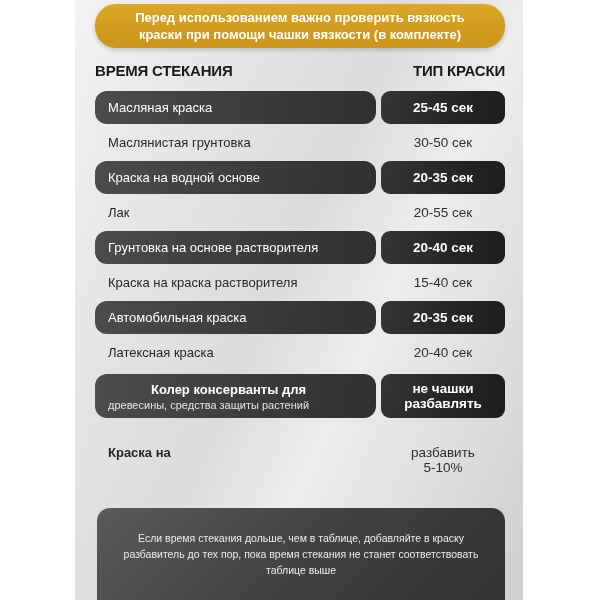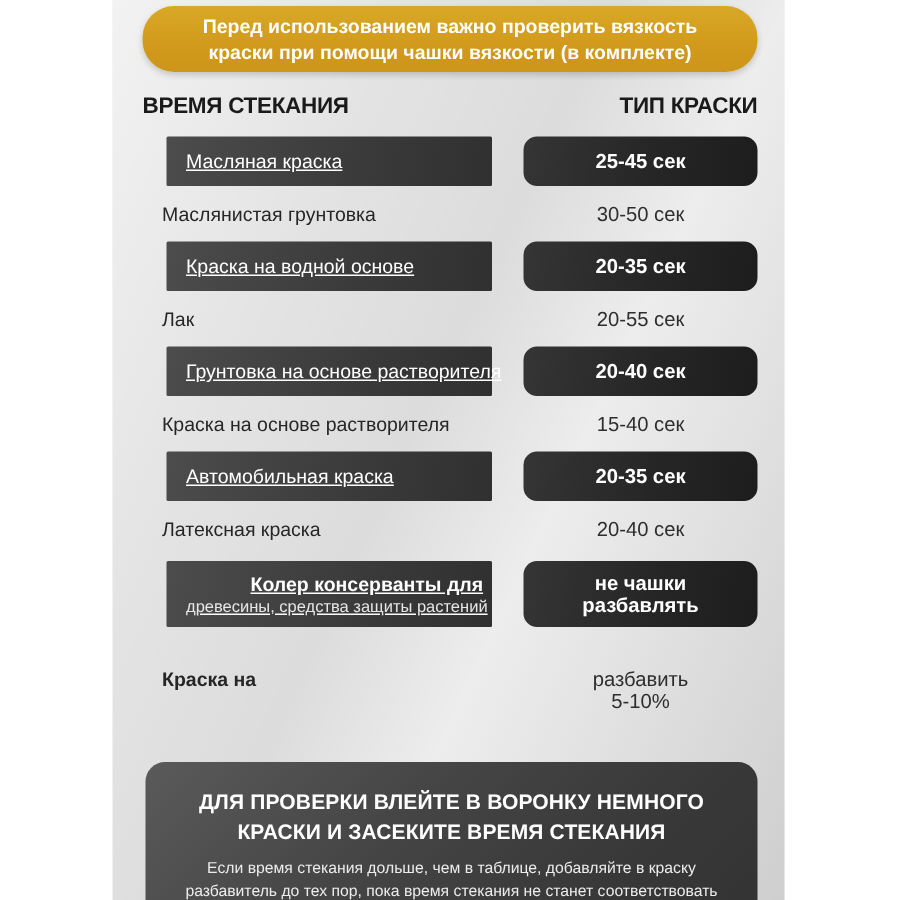--- a/index.html
+++ b/index.html
@@ -22,22 +22,22 @@
     display:flex; align-items:center; justify-content:center; text-align:center;
     color:#ffffff; font-size:13px; line-height:1.32; font-weight:600; padding:0 26px;
   }
 
   .hdr { margin-top:14px; display:flex; justify-content:space-between; align-items:baseline;
          font-size:15px; font-weight:700; color:#1a1a1a; letter-spacing:-.2px; }
 
   .rows { margin-top:11px; }
   .row { display:flex; gap:5px; height:35px; align-items:stretch; }
   .cellL { flex:1; display:flex; flex-direction:column; justify-content:center; padding-left:13px; min-width:0; }
-  .cellR { width:156px; display:flex; flex-direction:column; justify-content:center; align-items:center; text-align:center; }
-  .row.dark .cellL { background:linear-gradient(100deg,#4c4c4c 0%,#3a3a3a 60%,#303030 100%); border-radius:1px; color:#ffffff; margin:1px 16px;text-decoration:underline; }
+  .cellR { width:124px; display:flex; flex-direction:column; justify-content:center; align-items:center; text-align:center; }
+  .row.dark .cellL { background:linear-gradient(100deg,#4c4c4c 0%,#3a3a3a 60%,#303030 100%); border-radius:12px; color:#ffffff; margin:1px 0; }
   .row.dark .cellR { background:linear-gradient(100deg,#353535 0%,#262626 55%,#1d1d1d 100%); border-radius:9px; color:#ffffff; margin:1px 0; }
   .row.light .cellL { color:#262626; }
   .row.light .cellR { color:#2e2e2e; }
   .t1 { font-size:13px; font-weight:500; white-space:nowrap; }
   .row.light .t1 { font-weight:400; }
   .t2 { font-size:11px; font-weight:400; margin-top:2px; white-space:nowrap; }
   .row.dark .t2 { color:#e6e6e6; }
   .v1, .v2 { font-size:13.5px; }
   .row.dark .v1, .row.dark .v2 { font-weight:700; }
   .row.light .v1, .row.light .v2 { font-weight:500; }
@@ -117,21 +117,21 @@
           <div class="cellL">
               <div class="t1">Грунтовка на основе растворителя</div>
             </div>
           <div class="cellR">
               <div class="v1">20-40 сек</div>
             </div>
         </div>
 
         <div class="row light">
           <div class="cellL">
-              <div class="t1">Краска на основе растворителя</div>
+              <div class="t1">Краска на краска растворителя</div>
             </div>
           <div class="cellR">
               <div class="v1">15-40 сек</div>
             </div>
         </div>
 
         <div class="row dark">
           <div class="cellL">
               <div class="t1">Автомобильная краска</div>
             </div>
@@ -166,19 +166,18 @@
           </div>
           <div class="cellR">
             <div class="v1">разбавить</div>
             <div class="v2">5-10%</div>
           </div>
         </div>
 
       </div>
 
       <div class="footer">
-        <div class="fh">ДЛЯ ПРОВЕРКИ ВЛЕЙТЕ В ВОРОНКУ НЕМНОГО КРАСКИ И ЗАСЕКИТЕ ВРЕМЯ СТЕКАНИЯ</div>
         <div class="fn">Если время стекания дольше, чем в таблице, добавляйте в краску разбавитель до тех пор, пока время стекания не станет соответствовать таблице выше</div>
       </div>
 
     </div>
   </div>
 </div>
 
 </body></html>

